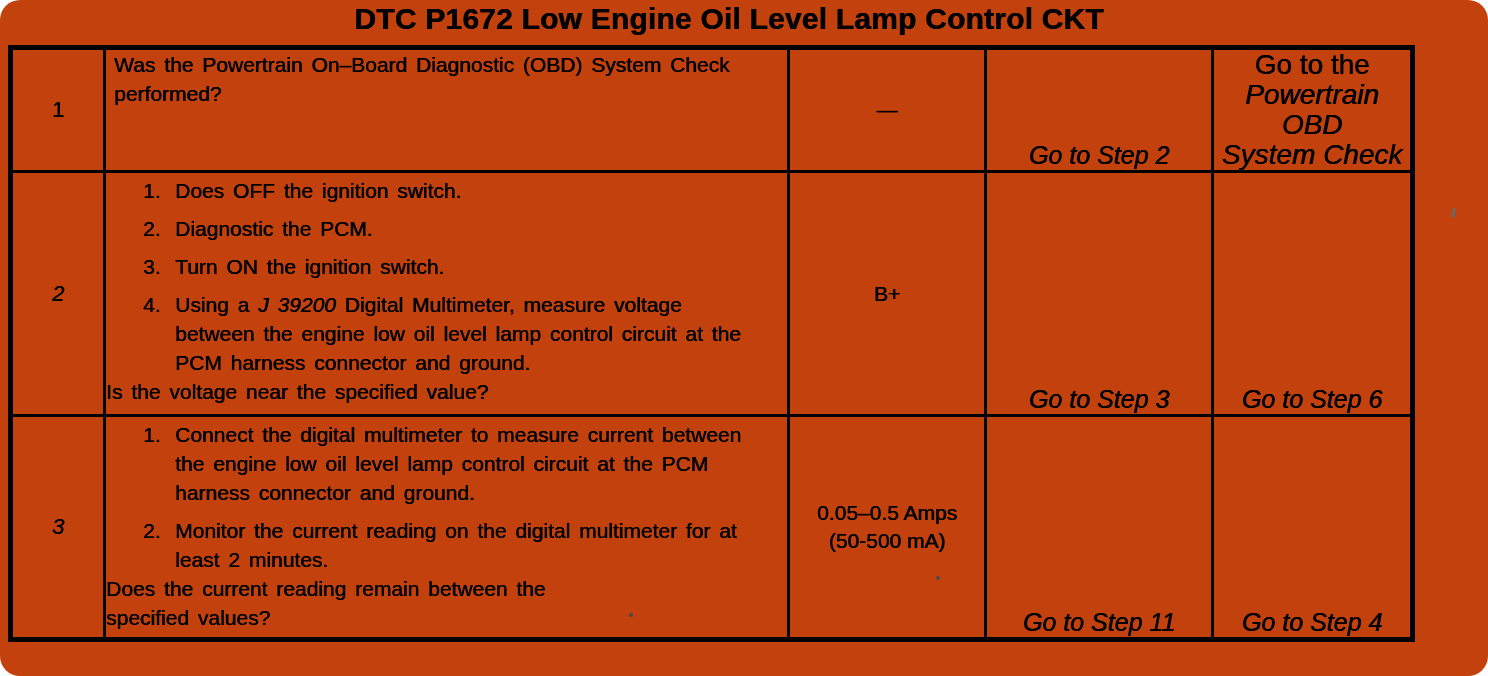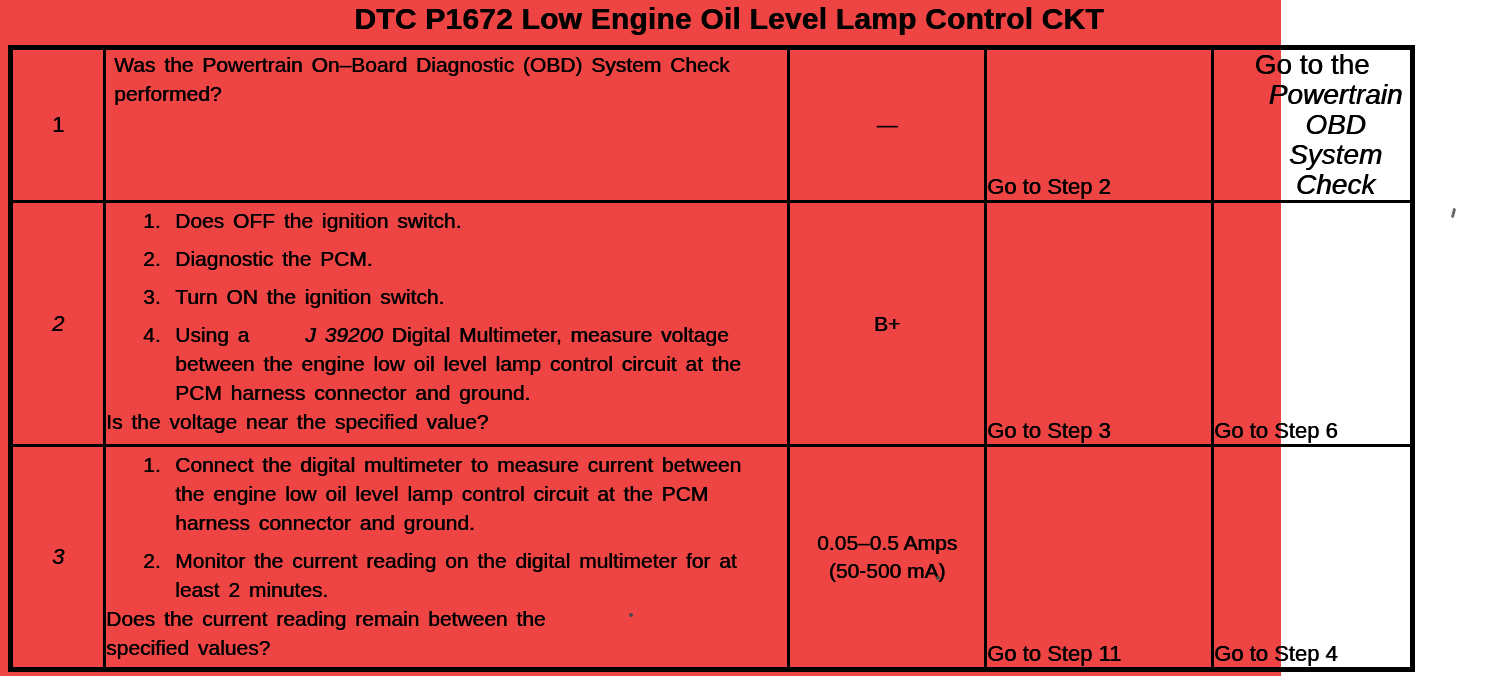--- a/index.html
+++ b/index.html
@@ -7,25 +7,26 @@
     padding: 0;
     background: #ffffff;
     width: 1488px;
     height: 676px;
     overflow: hidden;
     font-family: "Liberation Sans", sans-serif;
     color: #000;
   }
   .page {
     position: relative;
-    width: 1281px;
+    width: 1488px;
     height: 676px;
-    background: #ef4444;
+    background: #c2410c;
     
     text-shadow: 0.6px 0.3px 0 currentColor;
+    border-radius: 20px;
   }
   .doc-title {
     position: absolute;
     top: 2px;
     left: 20px;
     width: 1418px;
     text-align: center;
     font-size: 30px;
     line-height: 34px;
     font-weight: bold;
@@ -85,33 +86,35 @@
 
   td.value {
     text-align: center;
     vertical-align: middle;
     font-size: 21px;
     line-height: 28px;
   }
   .value-line2 { margin-top: 0; }
 
   td.goto {
+    text-align: center;
     vertical-align: bottom;
-    font-size: 22px;
+    font-size: 25px;
+    font-style: italic;
     padding-bottom: 7px;
   }
   td.no-top {
     vertical-align: top;
     font-style: normal;
     font-size: 28px;
     line-height: 30px;
     text-align: center;
     padding-top: 6px;
   }
-  .it { font-style: italic; padding-left: 47px; }
+  .it { font-style: italic; }
 
   .artifact {
     position: absolute;
     background: #4a4a4a;
     border-radius: 50%;
   }
   .artifact.a1 { left: 629px; top: 613px; width: 4px; height: 4px; }
   .artifact.a2 { left: 936px; top: 576px; width: 4px; height: 4px; }
   .artifact.a3 {
     left: 1452px; top: 208px; width: 3px; height: 10px;

